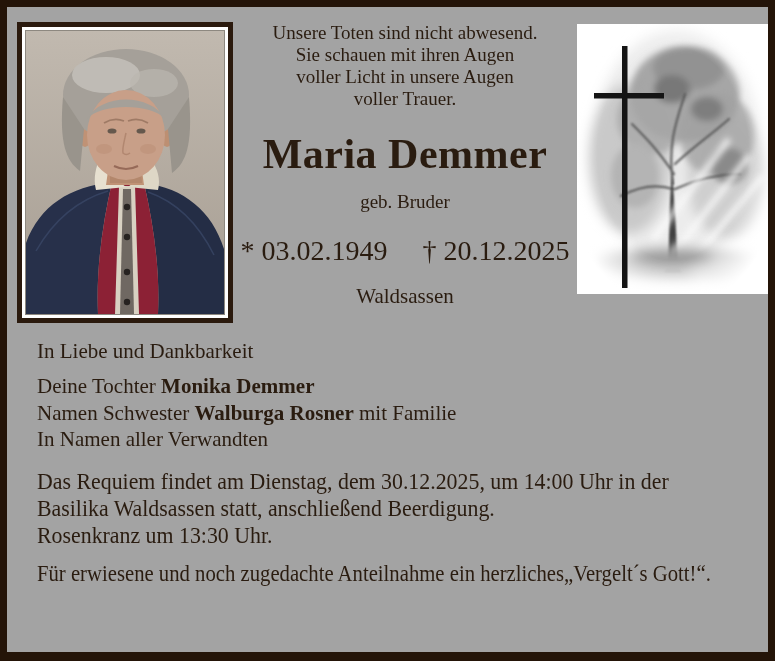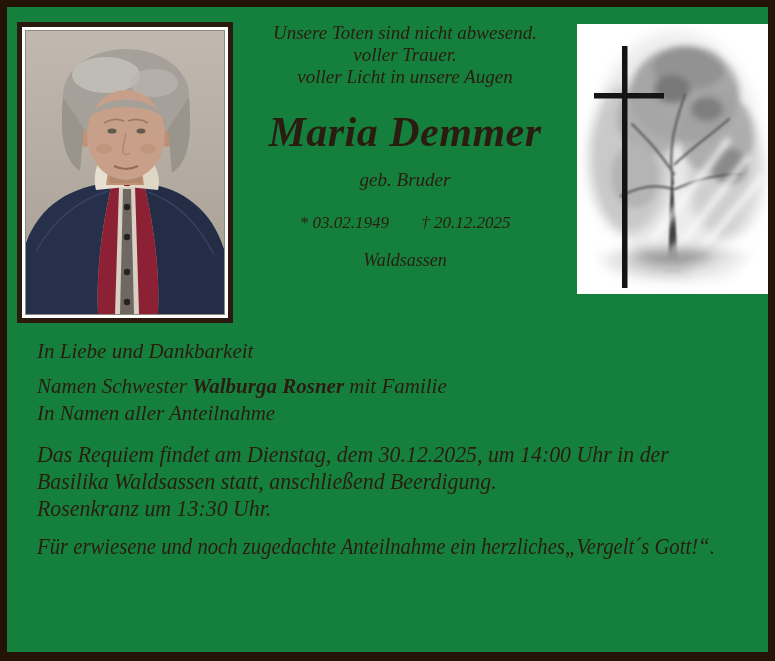--- a/index.html
+++ b/index.html
@@ -2,25 +2,24 @@
 <html><head>
 <meta charset="utf-8">
 <style>
   html,body { margin:0; padding:0; background:#ffffff; }
   .page {
     position:relative;
     width:775px; height:661px;
     box-sizing:border-box;
     border:7px solid #241408;
     border-bottom-width:9px;
-    background:#15803d;
+    background:#a3a3a3;
     font-family:"Liberation Serif", serif;
     color:#2a1c10;
     overflow:hidden;
-    font-style:italic;
   }
 
   
   .photo-frame {
     position:absolute; left:10px; top:15px;
     width:200px; height:285px;
     border:5px solid #2b1a0e;
     background:#ffffff;
     padding:3px;
   }
@@ -38,23 +37,23 @@
     text-align:center;
   }
   .verse-line { font-size:19px; line-height:22px; }
   .deceased-name {
     margin-top:22px;
     font-size:42px; line-height:44px;
     font-weight:bold; letter-spacing:0.5px;
     white-space:nowrap;
   }
   .maiden-name { margin-top:15px; font-size:19px; }
-  .dates { margin-top:22px; font-size:17px; white-space:nowrap; }
+  .dates { margin-top:22px; font-size:28px; white-space:nowrap; }
   .death-date { margin-left:28px; }
-  .place { margin-top:17px; font-size:18px; }
+  .place { margin-top:17px; font-size:21px; }
 
   
   .tree-art { position:absolute; left:570px; top:17px; width:192px; height:270px; }
   .tree-art svg { display:block; width:100%; height:100%; }
 
   
   .message { position:absolute; left:30px; top:331px; width:738px; }
   .tribute { font-size:21px; line-height:27px; }
   .mourners { margin-top:8px; }
   .mourner-line { font-size:21px; line-height:26.5px; white-space:pre-wrap; }
@@ -122,22 +121,23 @@
         <path d="M88,135 q12,6 24,0" stroke="#8a5c4c" stroke-width="2" fill="none" opacity="0.8"></path>
         <ellipse cx="78" cy="118" rx="8" ry="5" fill="#b68a71" opacity="0.4"></ellipse>
         <ellipse cx="122" cy="118" rx="8" ry="5" fill="#b68a71" opacity="0.4"></ellipse>
       </svg>
     </div>
   </div>
 
   <div class="center-col">
     <div class="verse">
       <div class="verse-line">Unsere Toten sind nicht abwesend.</div>
+      <div class="verse-line">Sie schauen mit ihren Augen</div>
+      <div class="verse-line">voller Licht in unsere Augen</div>
       <div class="verse-line">voller Trauer.</div>
-      <div class="verse-line">voller Licht in unsere Augen</div>
     </div>
     <div class="deceased-name">Maria Demmer</div>
     <div class="maiden-name">geb. Bruder</div>
     <div class="dates">
       <span class="birth-date">* 03.02.1949</span>
       <span class="death-date">† 20.12.2025</span>
     </div>
     <div class="place">Waldsassen</div>
   </div>
 
@@ -197,22 +197,23 @@
         <rect x="45" y="22" width="5.5" height="242"></rect>
         <rect x="17" y="69" width="70" height="5.5"></rect>
       </g>
     </svg>
   </div>
 
   <div class="message">
     <div class="tribute">In Liebe und Dankbarkeit</div>
 
     <div class="mourners">
+      <div class="mourner-line"><span>Deine Tochter </span><b>Monika Demmer</b><span></span></div>
       <div class="mourner-line"><span>Namen Schwester </span><b>Walburga Rosner</b><span> mit Familie</span></div>
-      <div class="mourner-line"><span>In Namen aller Anteilnahme</span><b></b><span></span></div>
+      <div class="mourner-line"><span>In Namen aller Verwandten</span><b></b><span></span></div>
     </div>
 
     <div class="service">
       <div>Das Requiem findet am Dienstag, dem 30.12.2025, um 14:00 Uhr in der</div>
       <div>Basilika Waldsassen statt, anschließend Beerdigung.</div>
       <div>Rosenkranz um 13:30 Uhr.</div>
     </div>
 
     <div class="thanks">Für erwiesene und noch zugedachte Anteilnahme ein herzliches„Vergelt´s Gott!“.</div>
   </div>

